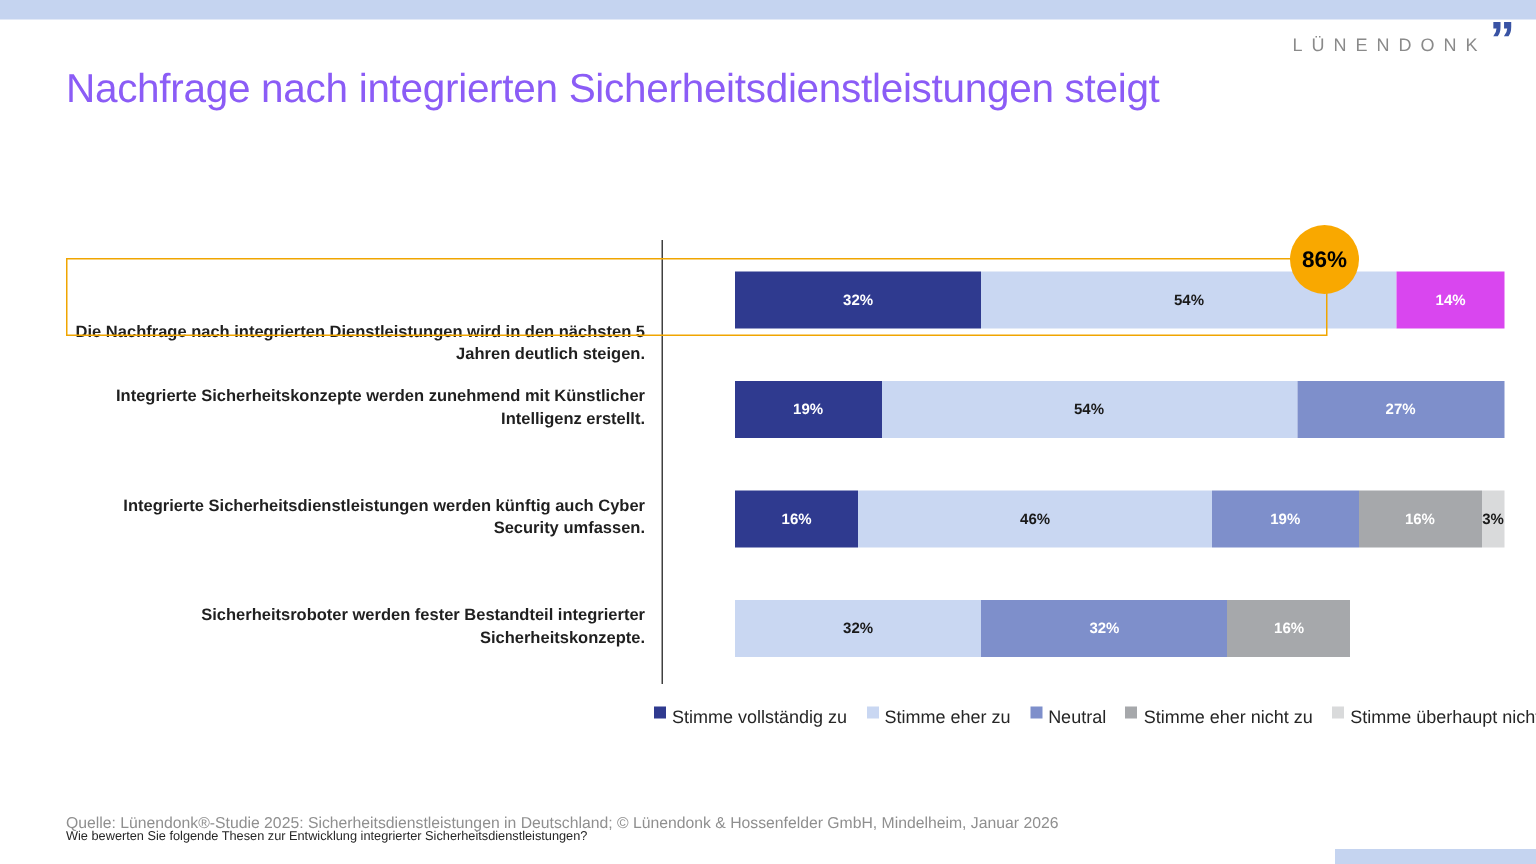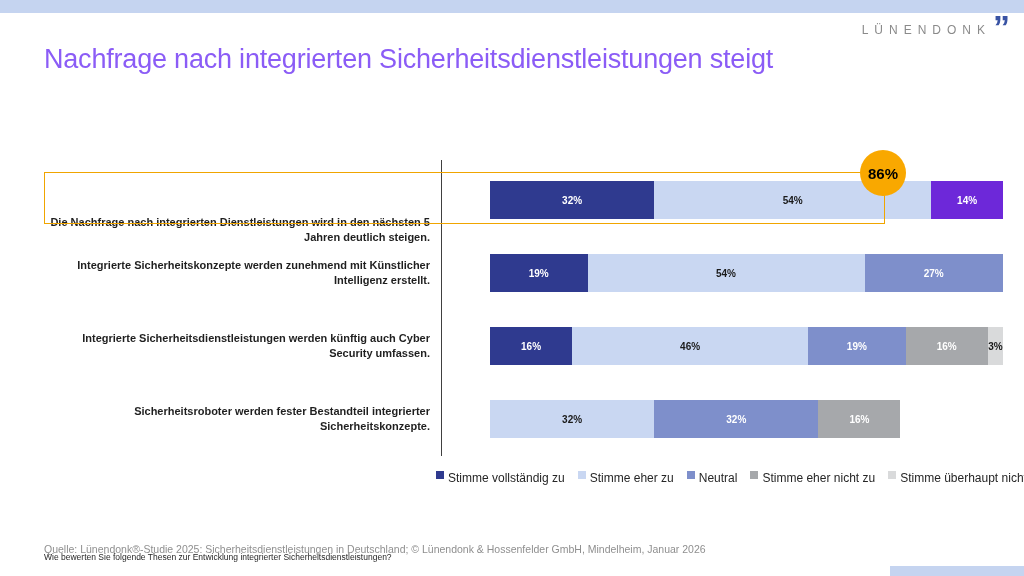--- a/index.html
+++ b/index.html
@@ -53,21 +53,21 @@
 
   <h1 class="title">Nachfrage nach integrierten Sicherheitsdienstleistungen steigt</h1>
 
   <div>
     <div class="axis-line"></div>
     <div id="chart-rows">
         <div class="row-label" style="top: 200px; margin-top: 30px;">Die Nachfrage nach integrierten Dienstleistungen wird in den nächsten 5 Jahren deutlich steigen.</div>
         <div class="bar" style="top: 181px;">
           <div class="seg" style="width: 164.2px; background: rgb(47, 58, 143); color: rgb(255, 255, 255);">32%</div>
           <div class="seg" style="width: 277px; background: rgb(201, 215, 242); color: rgb(26, 26, 26);">54%</div>
-          <div class="seg" style="width: 71.8px; background: #6d28d9; color: rgb(255, 255, 255);">14%</div>
+          <div class="seg" style="width: 71.8px; background: #d946ef; color: rgb(255, 255, 255);">14%</div>
         </div>
         <div class="row-label" style="top: 273px;">Integrierte Sicherheitskonzepte werden zunehmend mit Künstlicher Intelligenz erstellt.</div>
         <div class="bar" style="top: 254px;">
           <div class="seg" style="width: 97.5px; background: rgb(47, 58, 143); color: rgb(255, 255, 255);">19%</div>
           <div class="seg" style="width: 277px; background: rgb(201, 215, 242); color: rgb(26, 26, 26);">54%</div>
           <div class="seg" style="width: 138.5px; background: rgb(126, 143, 203); color: rgb(255, 255, 255);">27%</div>
         </div>
         <div class="row-label" style="top: 346px;">Integrierte Sicherheitsdienstleistungen werden künftig auch Cyber Security umfassen.</div>
         <div class="bar" style="top: 327px;">
           <div class="seg" style="width: 82.1px; background: rgb(47, 58, 143); color: rgb(255, 255, 255);">16%</div>

